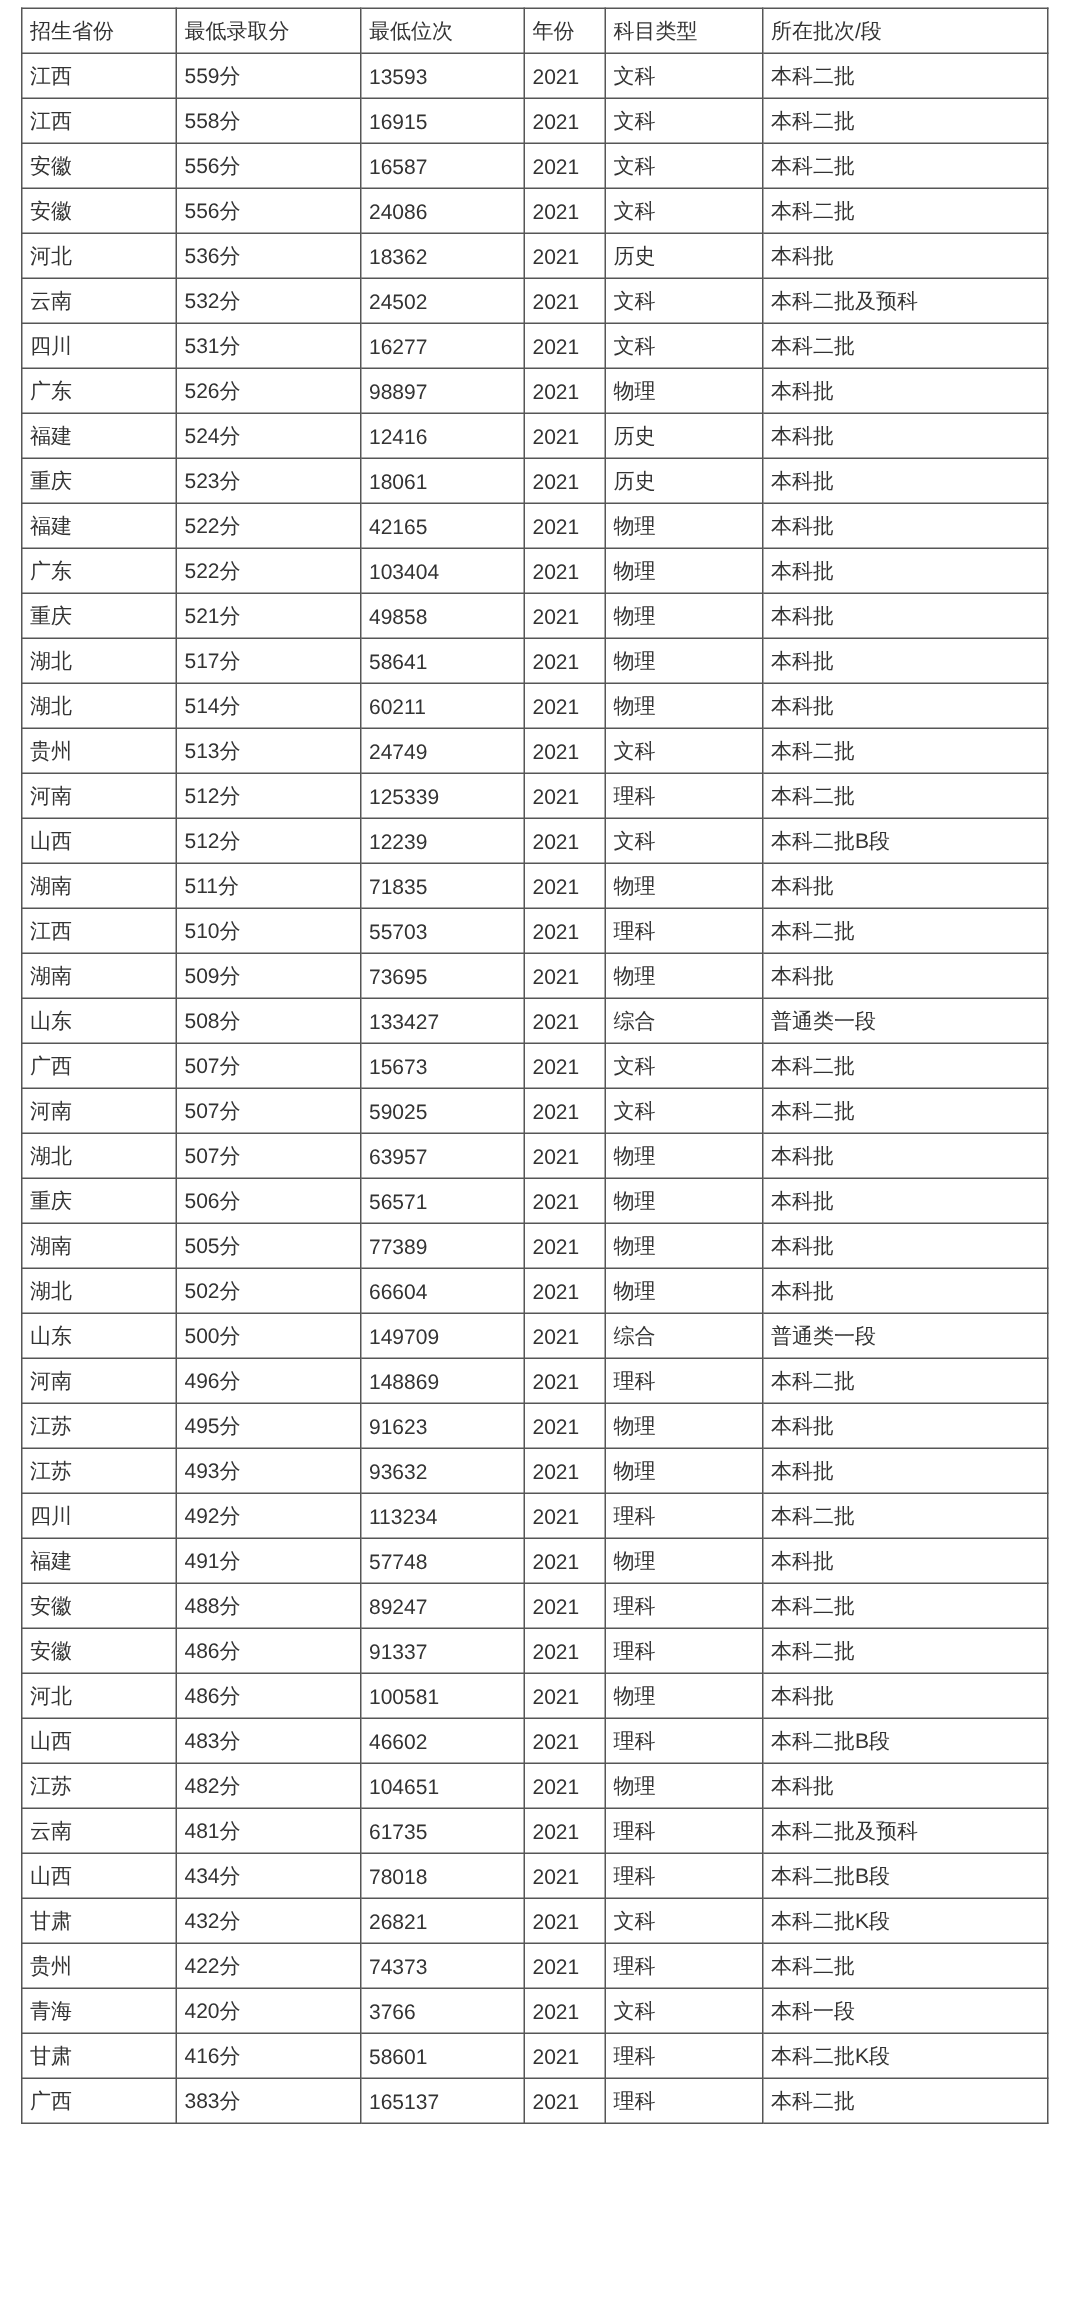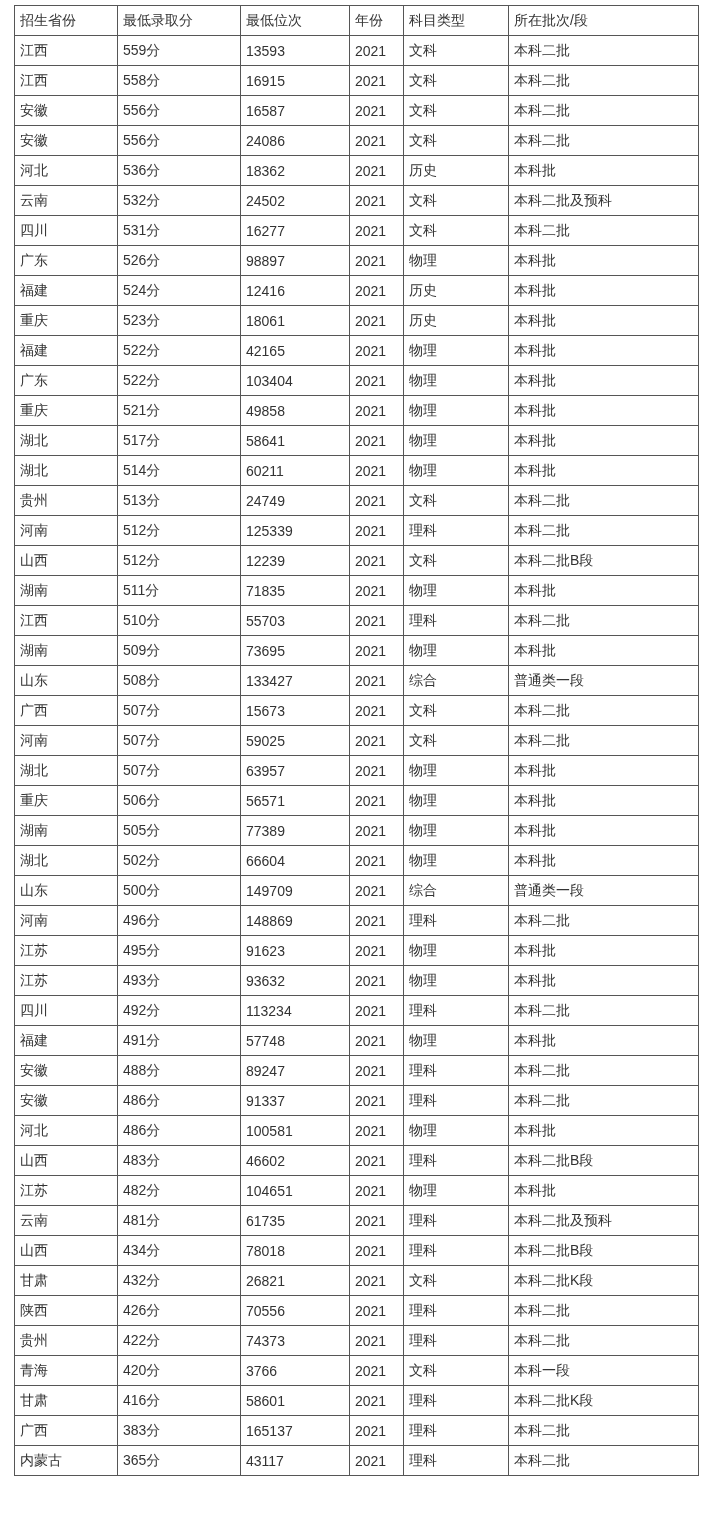--- a/index.html
+++ b/index.html
@@ -391,28 +391,20 @@
         </tr>
         <tr>
           <td>甘肃</td>
           <td>432分</td>
           <td>26821</td>
           <td>2021</td>
           <td>文科</td>
           <td>本科二批K段</td>
         </tr>
         <tr>
-          <td>陕西</td>
-          <td>426分</td>
-          <td>70556</td>
-          <td>2021</td>
-          <td>理科</td>
-          <td>本科二批</td>
-        </tr>
-        <tr>
           <td>贵州</td>
           <td>422分</td>
           <td>74373</td>
           <td>2021</td>
           <td>理科</td>
           <td>本科二批</td>
         </tr>
         <tr>
           <td>青海</td>
           <td>420分</td>
@@ -426,27 +418,19 @@
           <td>416分</td>
           <td>58601</td>
           <td>2021</td>
           <td>理科</td>
           <td>本科二批K段</td>
         </tr>
         <tr>
           <td>广西</td>
           <td>383分</td>
           <td>165137</td>
-          <td>2021</td>
-          <td>理科</td>
-          <td>本科二批</td>
-        </tr>
-        <tr>
-          <td>内蒙古</td>
-          <td>365分</td>
-          <td>43117</td>
           <td>2021</td>
           <td>理科</td>
           <td>本科二批</td>
         </tr>
       </tbody>
   </table>
 </div>
 
 </body></html>

